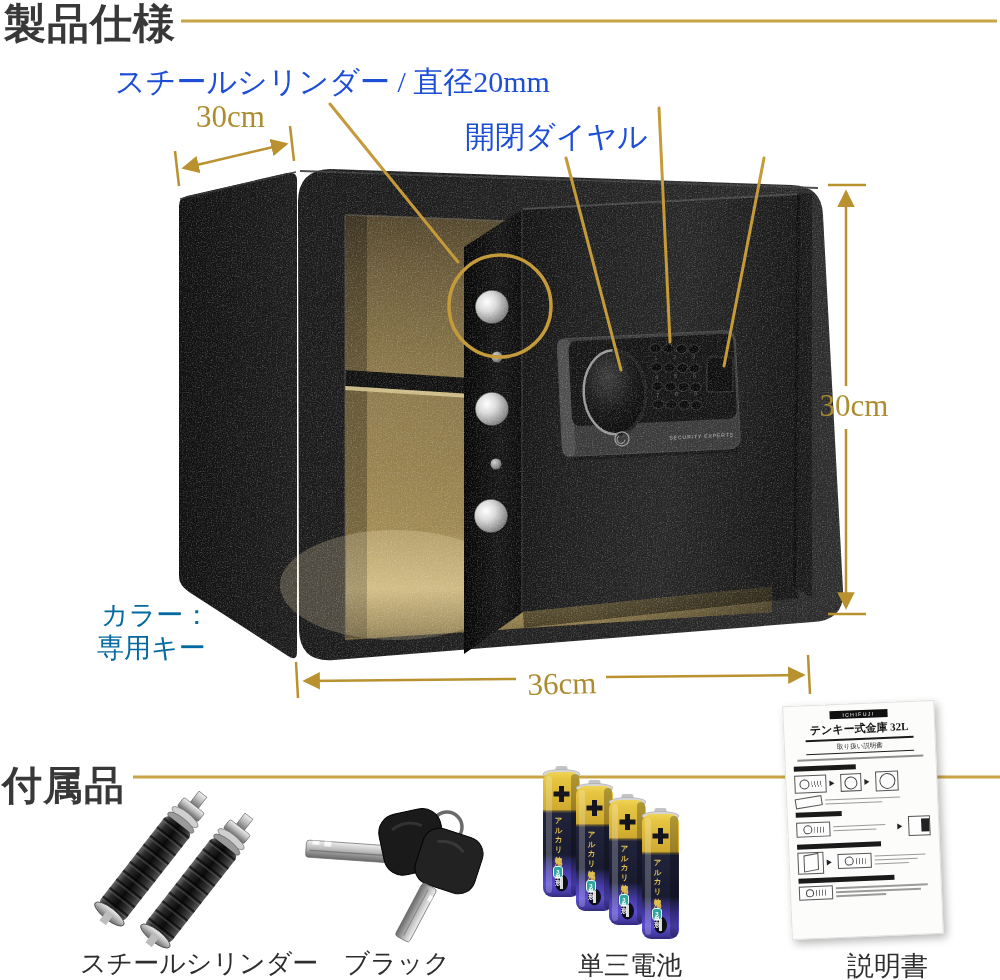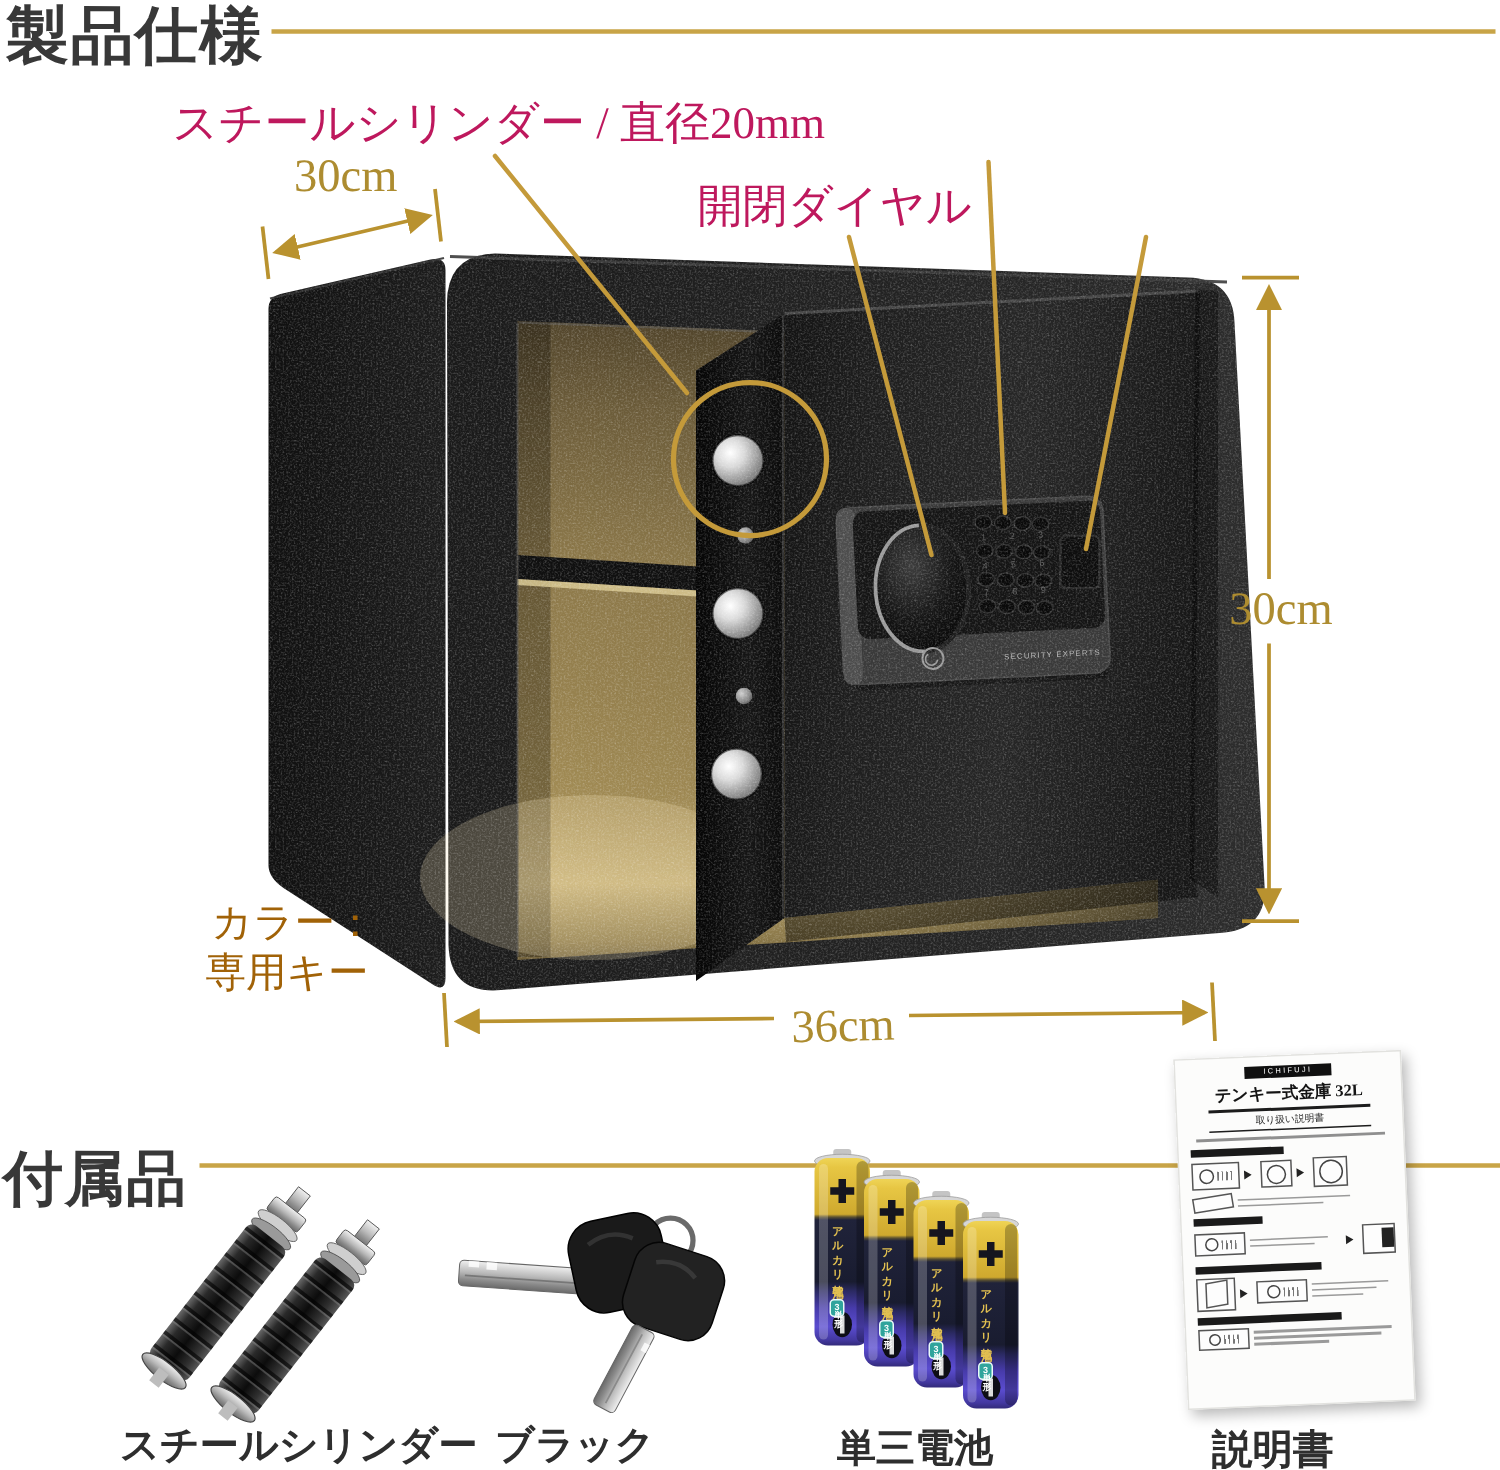--- a/index.html
+++ b/index.html
@@ -1,25 +1,25 @@
 <!DOCTYPE html>
 <html><head>
 <meta charset="utf-8">
 <style>
   html,body{margin:0;padding:0;background:#fff;}
   #page{position:relative;width:1000px;height:980px;background:#ffffff;overflow:hidden;
         font-family:"Liberation Serif","DejaVu Serif",serif;}
   .abs{position:absolute;}
   .serif{font-family:"Liberation Serif","DejaVu Serif",serif;}
   .heading{font-weight:700;color:#383838;font-size:42px;letter-spacing:1px;white-space:nowrap;}
-  .callout{color:#be185d;font-size:30px;white-space:nowrap;}
+  .callout{color:#1d4ed8;font-size:30px;white-space:nowrap;}
   .dim{color:#ad8c30;font-size:31px;white-space:nowrap;}
   .acc-label{font-family:"Liberation Sans","DejaVu Sans",sans-serif;color:#2e2e2e;font-size:26px;
-             font-weight:700;text-align:left;white-space:nowrap;}
-  .colornote{color:#a16207;font-size:27px;line-height:1.22;white-space:nowrap;margin-left:40px;}
+             font-weight:400;text-align:right;white-space:nowrap;}
+  .colornote{color:#0369a1;font-size:27px;line-height:1.22;white-space:nowrap;}
   svg{display:block;}
   
   .bat-txt{writing-mode:vertical-rl;text-orientation:upright;color:#e2c051;font-size:7.5px;
            font-weight:700;letter-spacing:1px;font-family:"Liberation Sans",sans-serif;z-index:3;}
   .bat-badge{writing-mode:vertical-rl;text-orientation:upright;background:#2fa49c;color:#fff;
              font-size:6px;font-weight:700;padding:2px 1px;border-radius:3px;border:1px solid #eafaf8;
              line-height:1;font-family:"Liberation Sans",sans-serif;z-index:3;}
   
   #manual{left:787px;top:703px;width:152px;height:234px;background:#fcfcfb;
           transform:rotate(-2.4deg);box-shadow:3px 4px 9px rgba(0,0,0,.28),0 0 0 1px #e2e2df inset;

